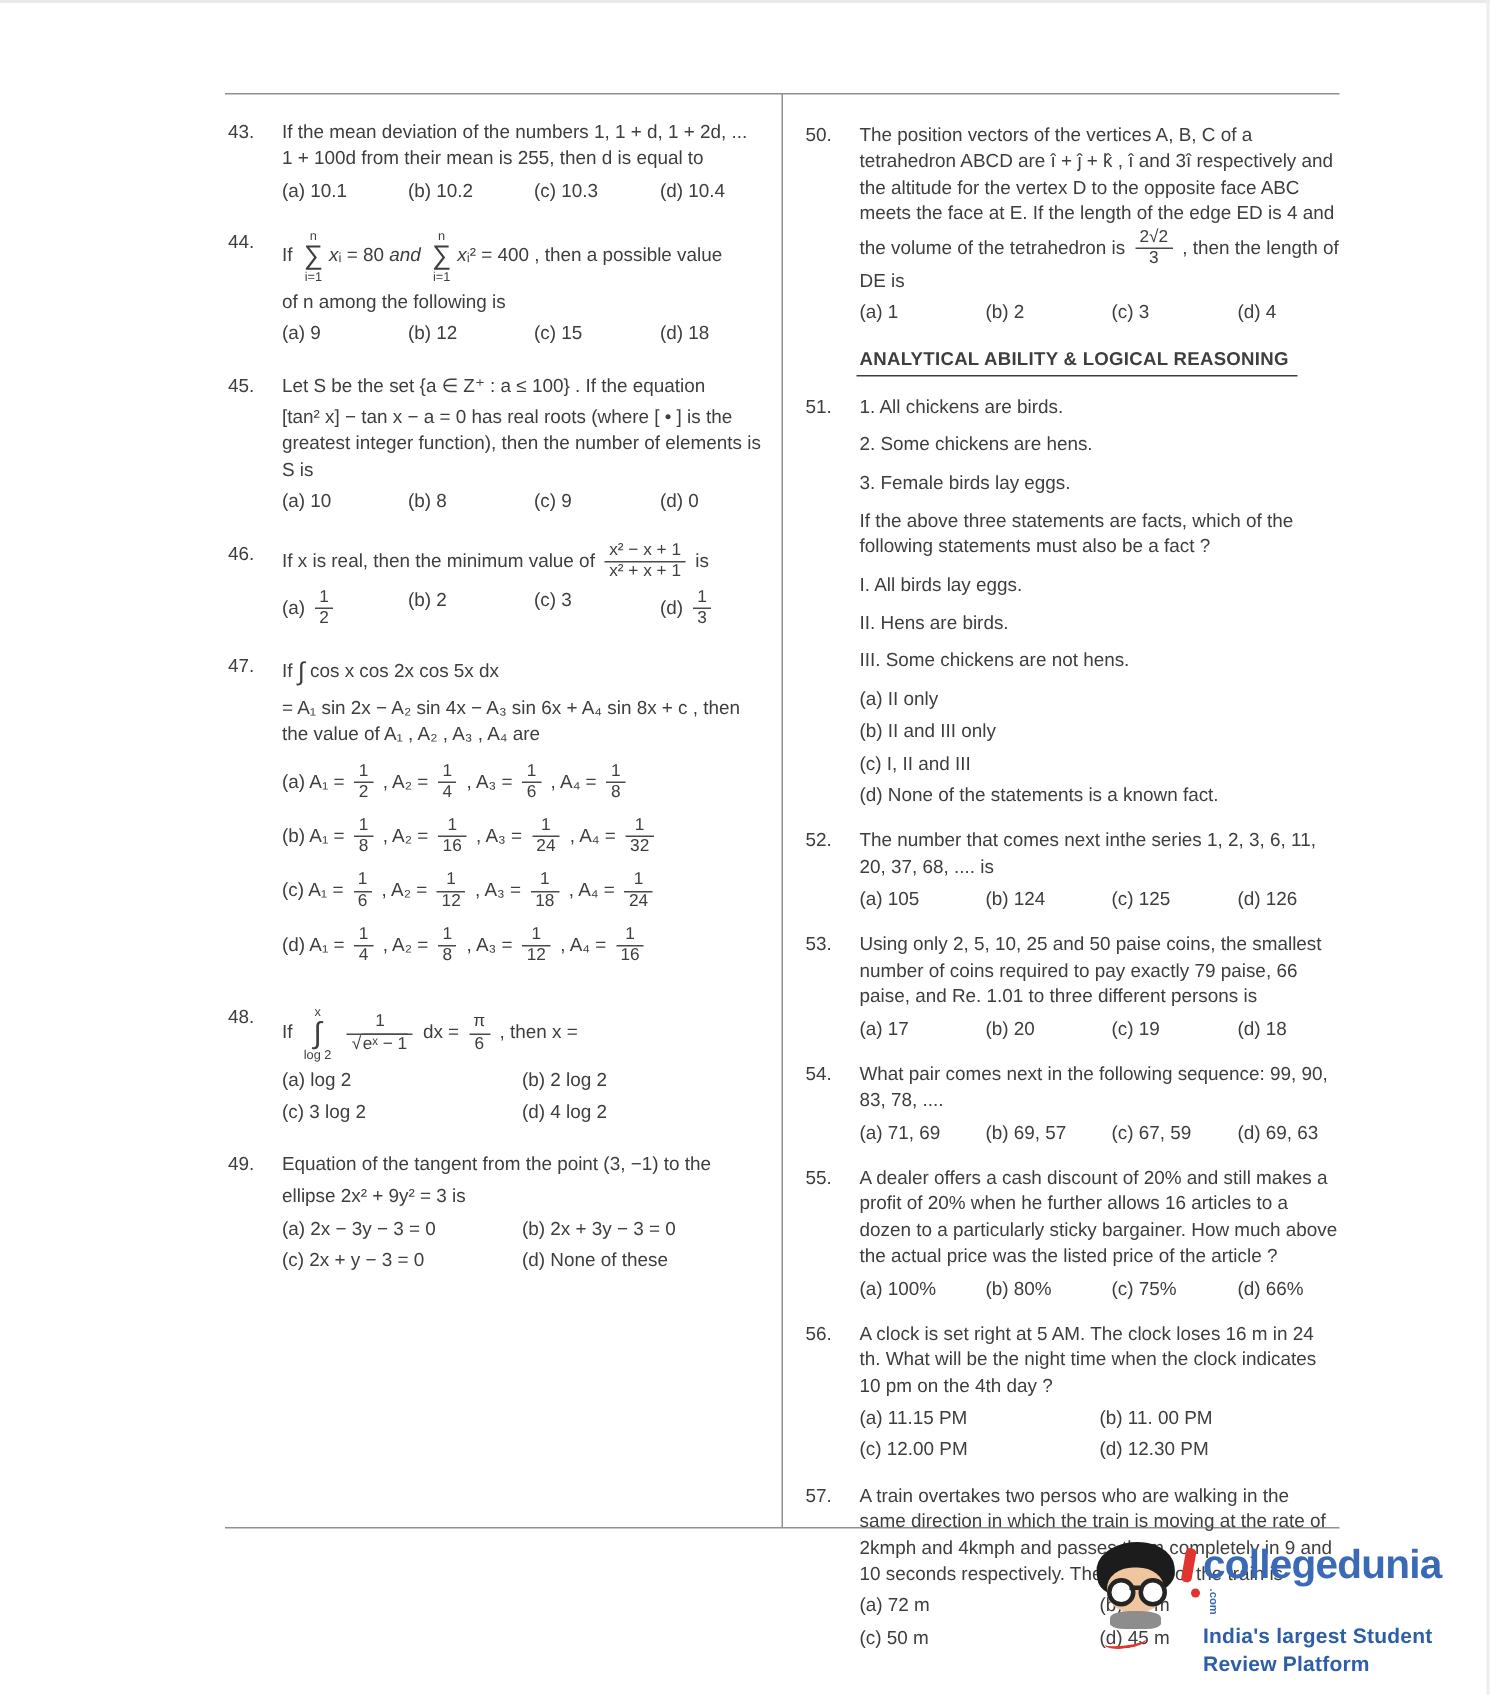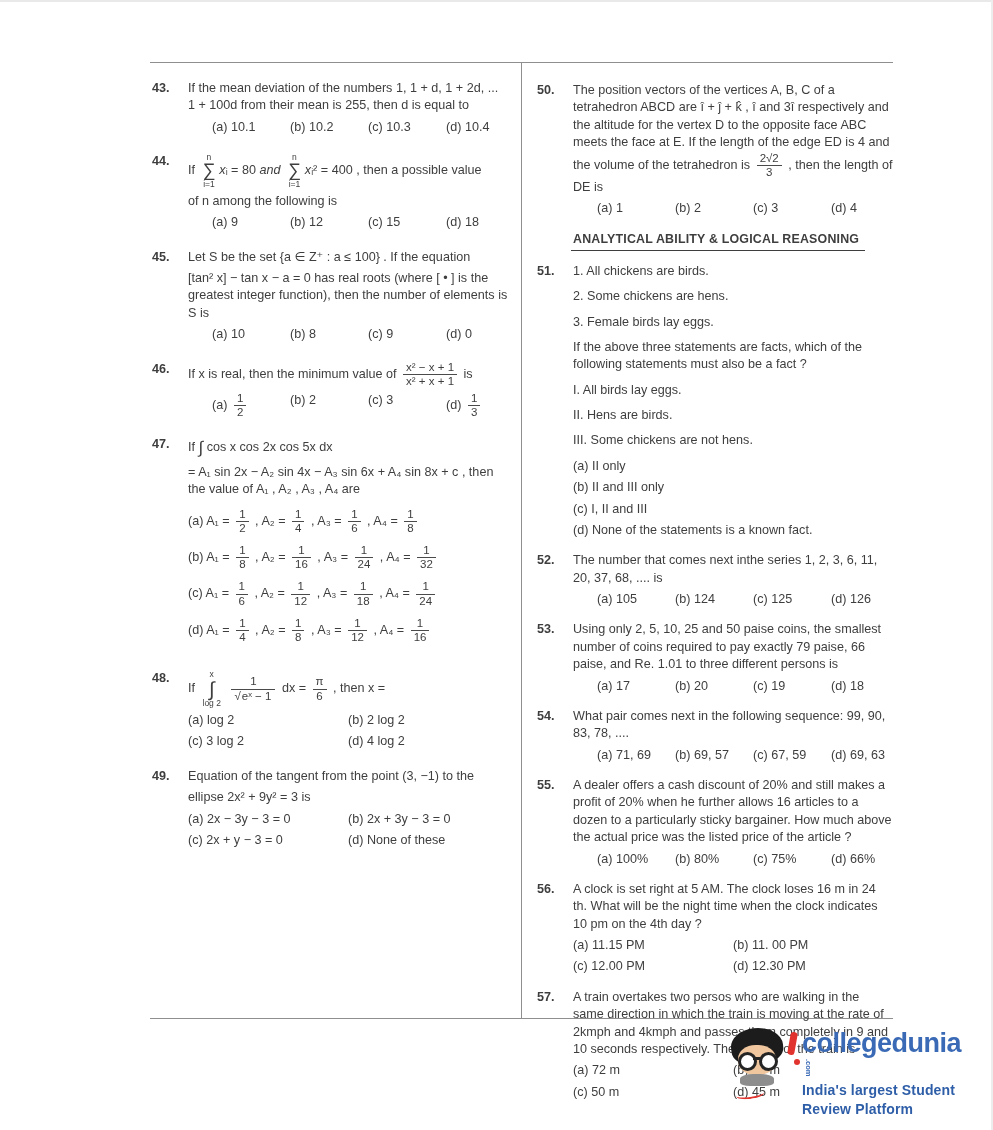--- a/index.html
+++ b/index.html
@@ -15,28 +15,28 @@
   .rule-top{left:150px;top:62px;width:743px;}
   .rule-bottom{left:150px;top:1018px;width:743px;}
   .vdiv{position:absolute;left:521px;top:62px;width:1px;height:956px;background:#8f8f8f;}
 
   .col{position:absolute;}
   .col-left{left:152px;top:80px;width:356px;}
   .col-right{left:537px;top:82px;width:356px;}
 
   .q{display:flex;margin-bottom:17px;}
   .col-right .q{margin-bottom:13px;justify-content:center;}
-  .qn{flex:none;width:36px;font-weight:700;}
+  .qn{flex:none;width:36px;font-weight:400;}
   .qb{flex:1;min-width:0;}
   .qb p{margin:0 0 4px 0;}
   .qb p:last-child{margin-bottom:0;}
   .stmt p{margin:0 0 8px 0;}
 
   .opts{margin-top:3px;}
-  .g4{display:grid;grid-template-columns:repeat(4,1fr);column-gap:16px;margin-left:24px;}
+  .g4{display:grid;grid-template-columns:repeat(4,1fr);column-gap:16px;}
   .g2{display:grid;grid-template-columns:repeat(2,1fr);row-gap:4px;}
   .g1 .opt{display:block;margin-top:4px;}
   .g1f .opt{display:block;margin:9px 0;}
   .opt{white-space:nowrap;}
 
   
   .fr{display:inline-block;vertical-align:middle;text-align:center;line-height:1.15;margin:0 3px;font-size:11.5px;}
   .fr b{display:block;font-weight:normal;border-bottom:1px solid #4a4a4a;padding:0 3px;}
   .fr i{display:block;font-style:normal;padding:0 3px;}
   .ov{border-top:1px solid #4a4a4a;padding:0 1px;margin-top:47px;}

